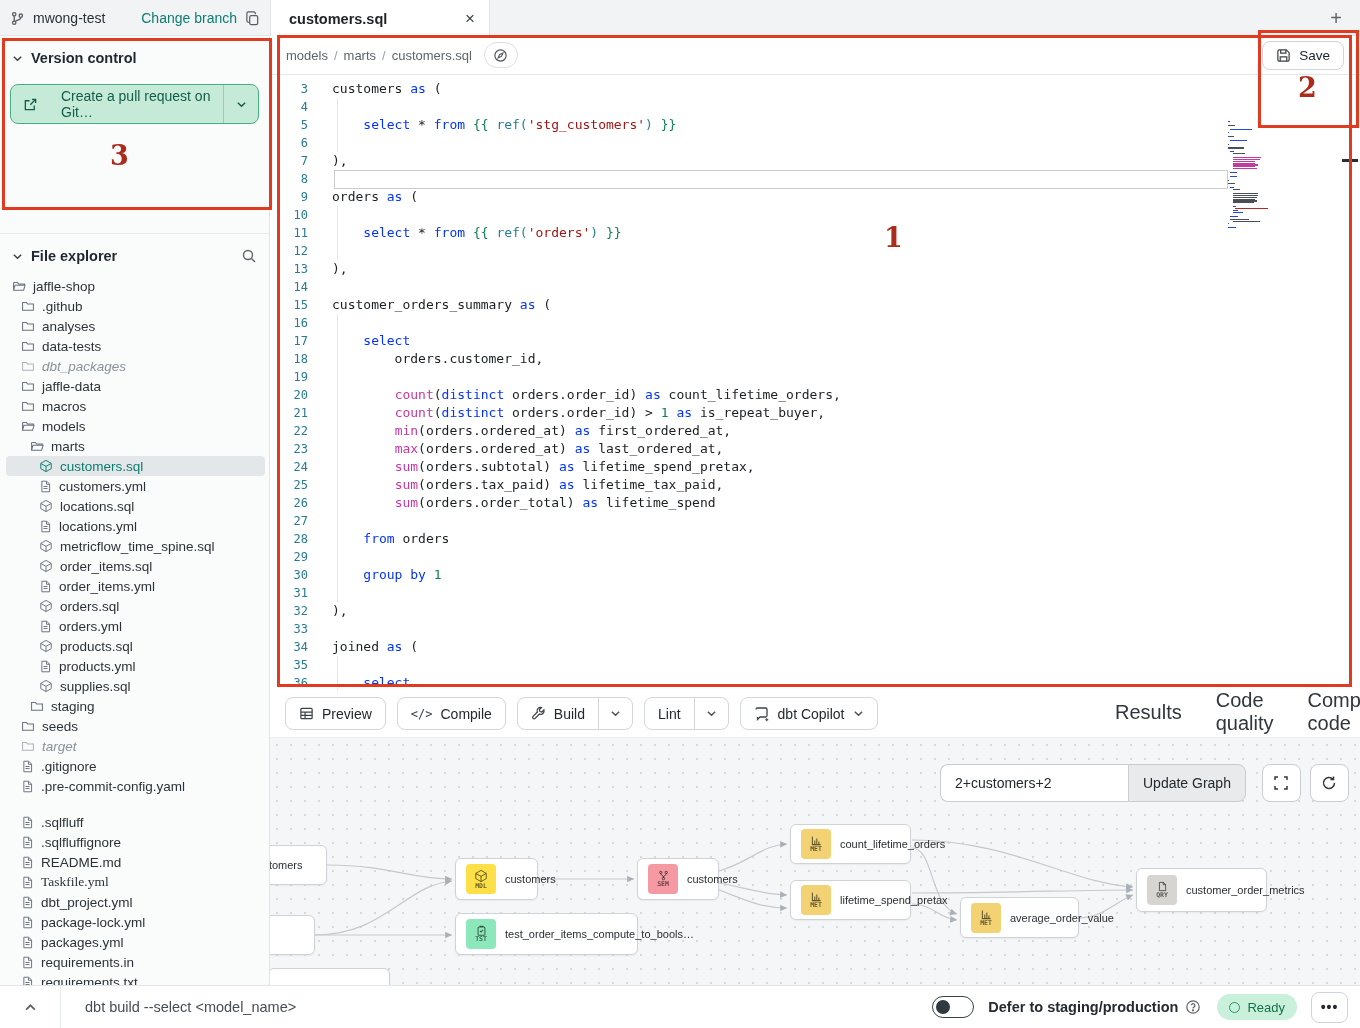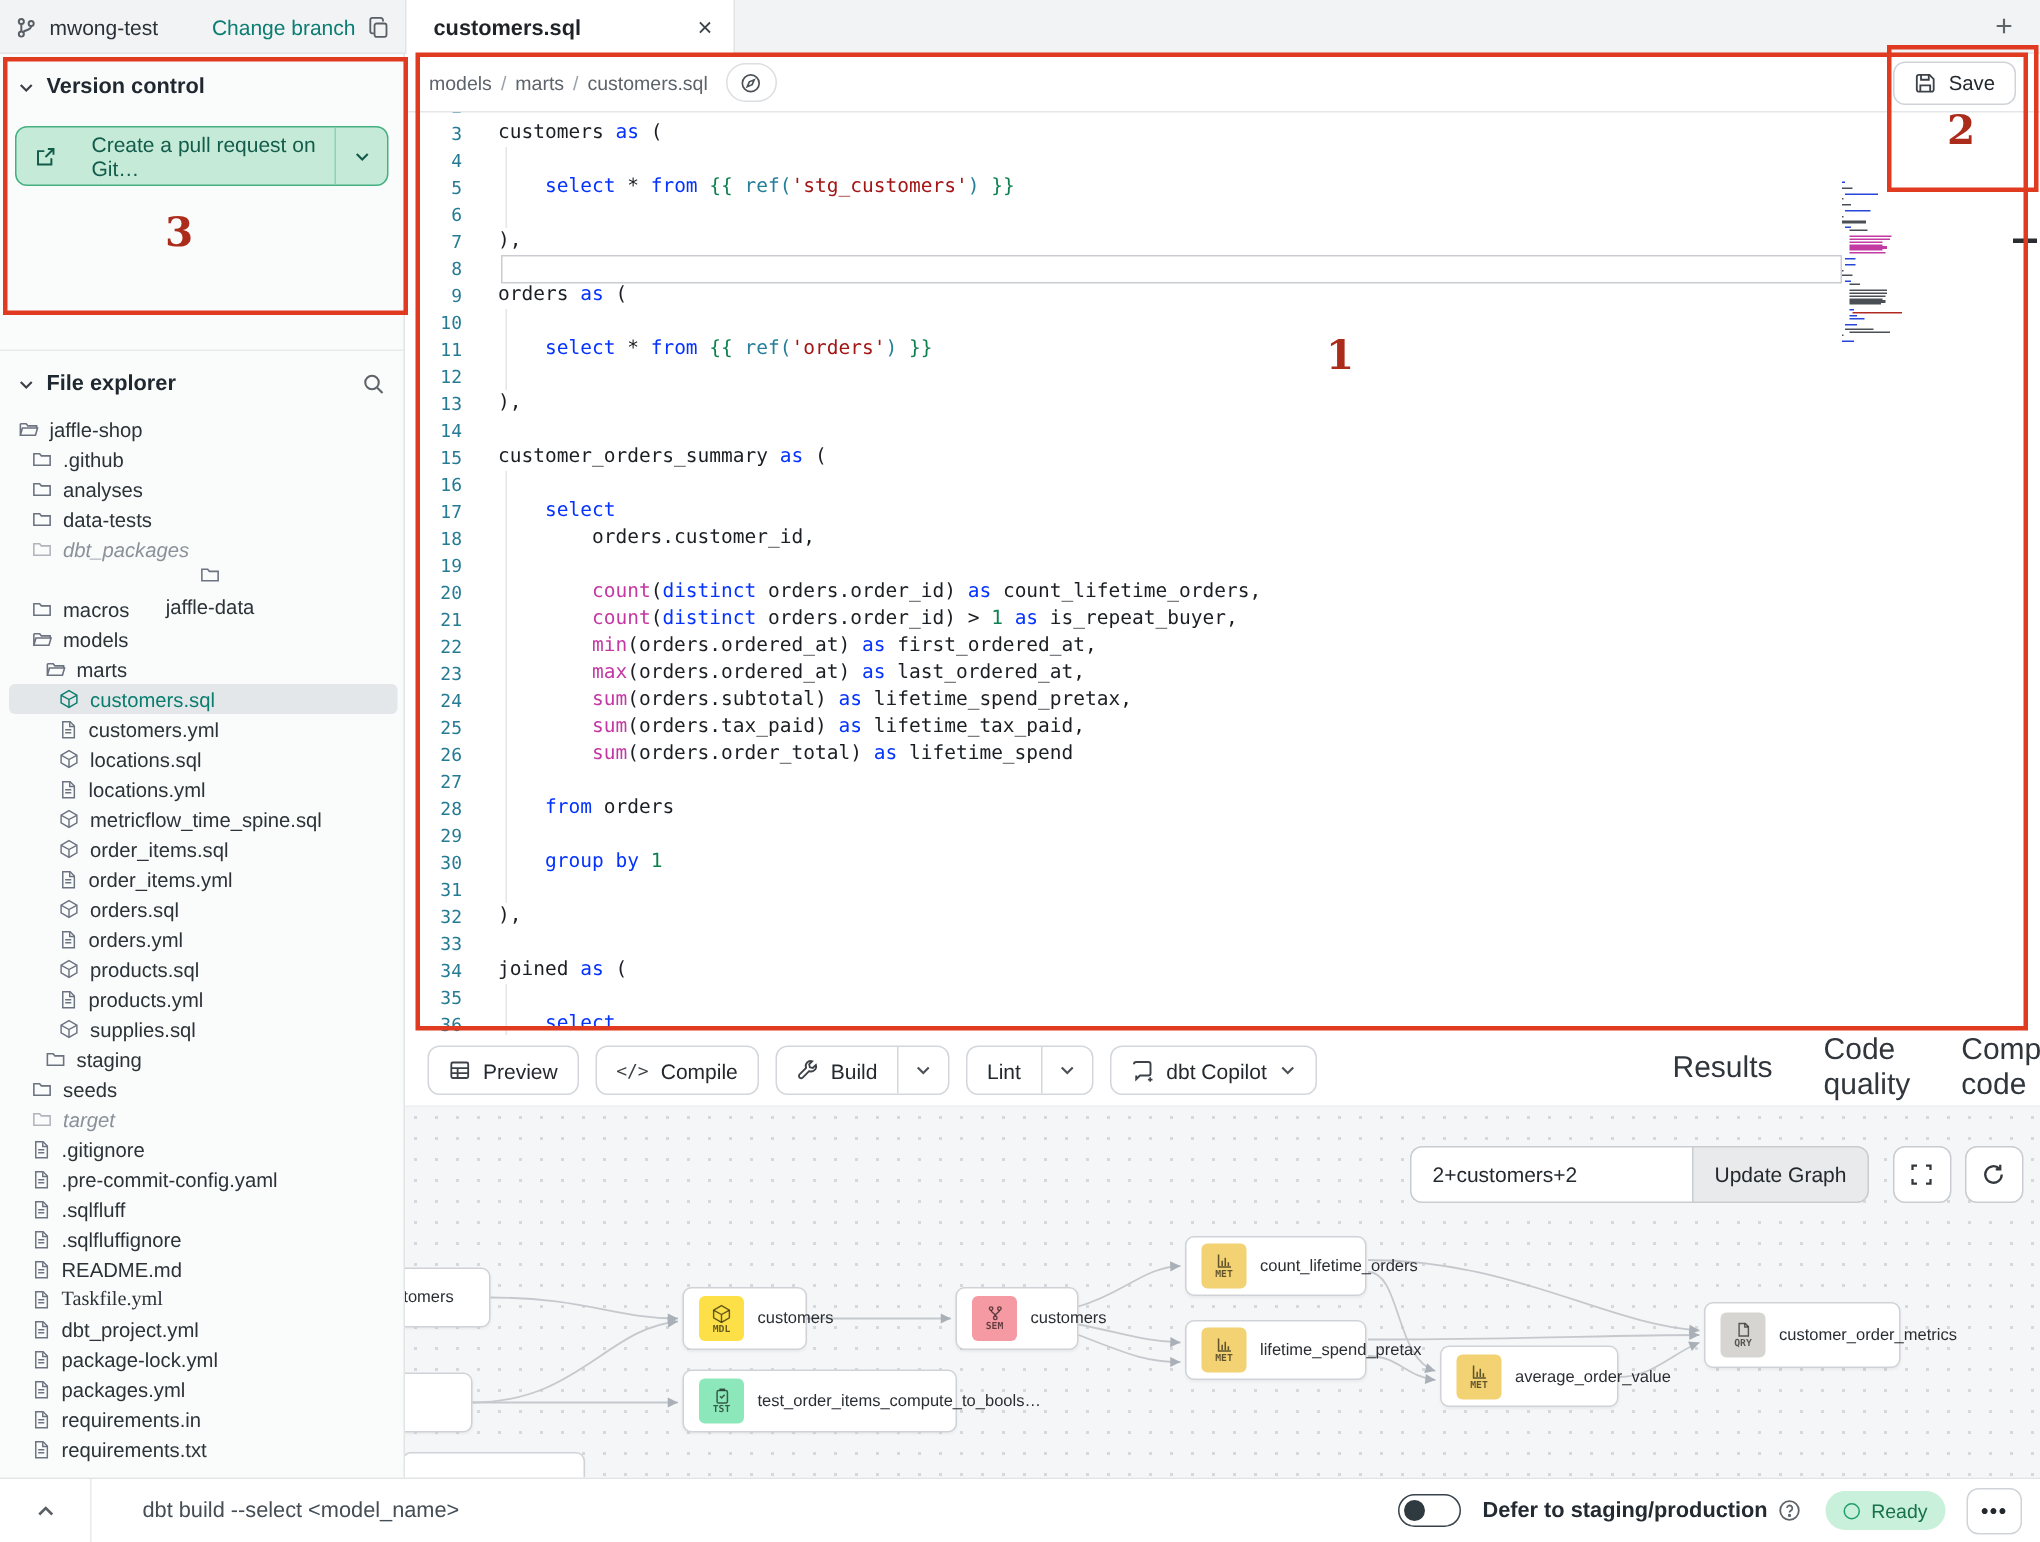--- a/index.html
+++ b/index.html
@@ -107,21 +107,21 @@
     display:flex; align-items:center; padding:0 14px; font-size:14px; color:#23292e; cursor:pointer; }
   .sq-btn { width:39px; height:38px; background:#fff; border:1px solid #c9ccd0; border-radius:8px;
     display:flex; align-items:center; justify-content:center; color:#33383d; cursor:pointer; }
   .sq-btn.b1 { margin-left:16px; } .sq-btn.b2 { margin-left:9px; }
 
   
   .statusbar { position:absolute; left:0; top:985px; width:1360px; height:43px; background:#fff;
     border-top:1px solid #e3e4e6; display:flex; align-items:center; }
   .sb-caret { width:60px; display:flex; justify-content:center; color:#596066; cursor:pointer; }
   .sb-div { width:1px; height:43px; background:#e9eaec; }
-  .sb-cmd { margin-left:34px; font-size:14.5px; color:#454d55; }
+  .sb-cmd { margin-left:24px; font-size:14.5px; color:#454d55; }
   .sb-right { margin-left:auto; display:flex; align-items:center; padding-right:12px; }
   .toggle { width:42px; height:22px; border:1.5px solid #39424a; border-radius:11px; position:relative;
     background:#fff; cursor:pointer; }
   .toggle .knob { position:absolute; left:3px; top:2.5px; width:14px; height:14px; border-radius:50%;
     background:#2f3940; }
   .defer-label { font-weight:bold; font-size:14.5px; color:#232a31; margin-left:14px; }
   .help { margin-left:7px; color:#5f6469; cursor:pointer; }
   .ready-pill { margin-left:16px; height:26px; background:#c9f0da; border-radius:13px; display:flex;
     align-items:center; gap:7px; padding:0 12px; font-size:13px; color:#17714b; cursor:pointer; }
   .ready-dot { width:11px; height:11px; border:1.5px solid #1d9e6e; border-radius:50%; }
@@ -240,21 +240,21 @@
             <span>data-tests</span>
           </div>
           <div class="trow muted" style="padding-left: 15px;">
             <span class="icon">
               <svg width="14" height="14" viewBox="0 0 16 16" fill="none" stroke="currentColor" stroke-width="1.2">
                 <path d="M1.8 4h4.4l1.3 1.6h6.7v7.2H1.8z"></path>
               </svg>
             </span>
             <span>dbt_packages</span>
           </div>
-          <div class="trow" style="padding-left: 15px; flex-direction: column;">
+          <div class="trow" style="padding-left: 15px;">
             <span class="icon">
               <svg width="14" height="14" viewBox="0 0 16 16" fill="none" stroke="currentColor" stroke-width="1.2">
                 <path d="M1.8 4h4.4l1.3 1.6h6.7v7.2H1.8z"></path>
               </svg>
             </span>
             <span>jaffle-data</span>
           </div>
           <div class="trow" style="padding-left: 15px;">
             <span class="icon">
               <svg width="14" height="14" viewBox="0 0 16 16" fill="none" stroke="currentColor" stroke-width="1.2">
@@ -422,21 +422,21 @@
           </div>
           <div class="trow" style="padding-left: 15px;">
             <span class="icon">
               <svg width="13" height="13" viewBox="0 0 16 16" fill="none" stroke="currentColor" stroke-width="1.2">
                 <path d="M3.5 1.5h6L13 5v9.5H3.5z"></path>
                 <path d="M9.2 1.8V5.3H12.8M5.5 8h5M5.5 10.5h5"></path>
               </svg>
             </span>
             <span>.pre-commit-config.yaml</span>
           </div>
-          <div class="trow" style="padding-left: 15px;">
+          <div class="trow" style="padding-left: 15px; margin-top: 16px;">
             <span class="icon">
               <svg width="13" height="13" viewBox="0 0 16 16" fill="none" stroke="currentColor" stroke-width="1.2">
                 <path d="M3.5 1.5h6L13 5v9.5H3.5z"></path>
                 <path d="M9.2 1.8V5.3H12.8M5.5 8h5M5.5 10.5h5"></path>
               </svg>
             </span>
             <span>.sqlfluff</span>
           </div>
           <div class="trow" style="padding-left: 15px;">
             <span class="icon">

